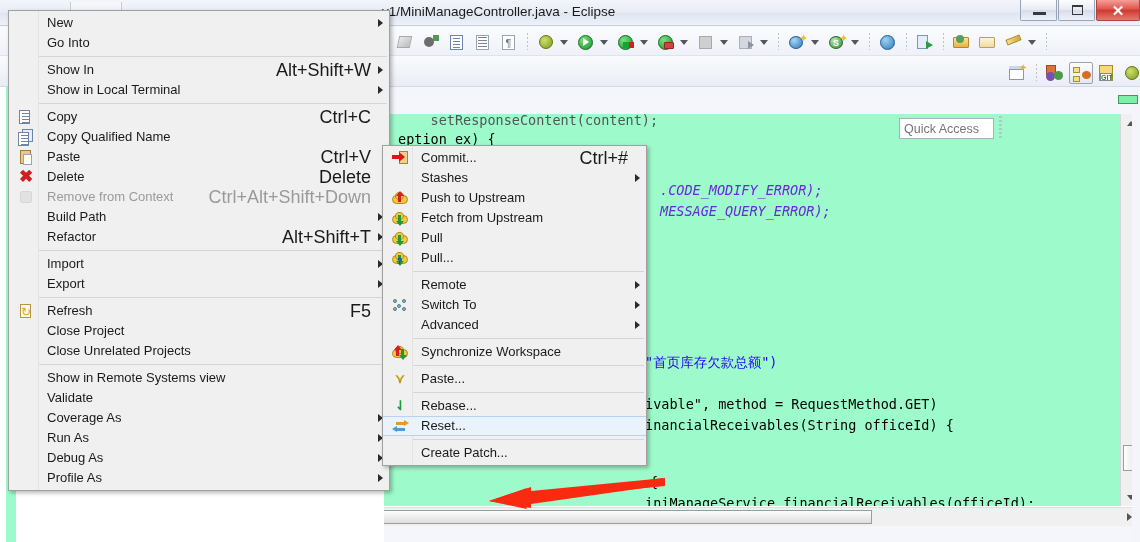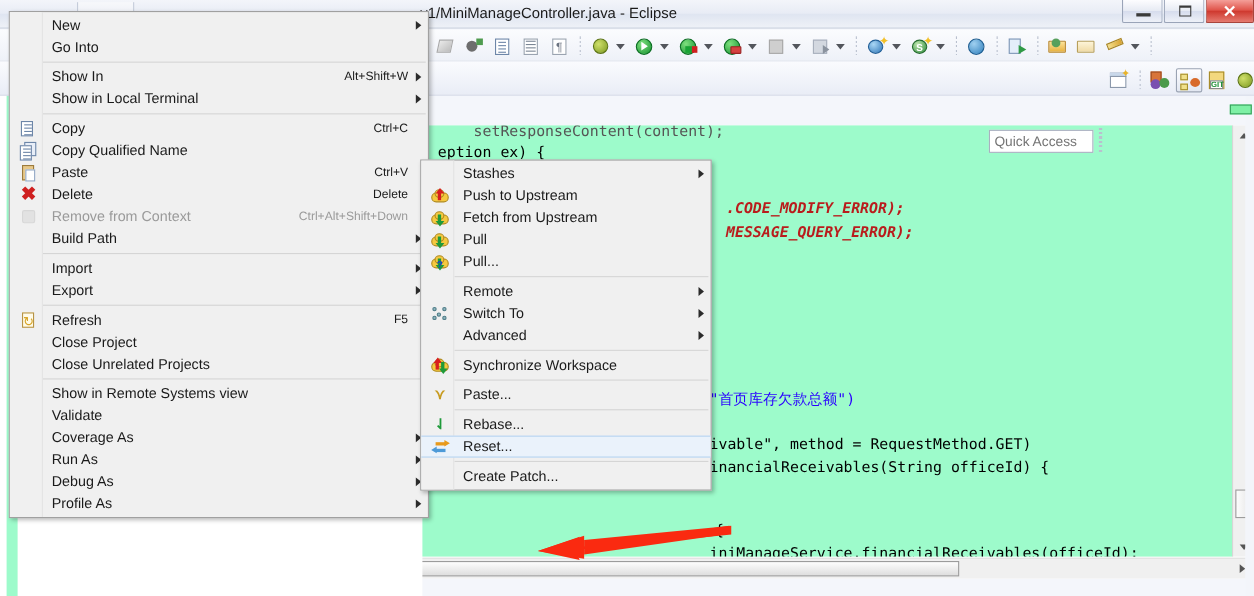--- a/index.html
+++ b/index.html
@@ -93,21 +93,21 @@
     background: #ffffff;
   }
   .editor-code {
     position: absolute; left: 0px; top: 0px; width: 1120px; height: 392px;
     background: #9dfbcb;
     font-family: "DejaVu Sans Mono", monospace;
     font-size: 13.5px;
     overflow: hidden;
   }
   .code-line { position: absolute; white-space: pre; }
-  .k-blue-i { color: #b91c1c; font-style: italic; font-weight: bold; }
+  .k-blue-i { color: #6d28d9; font-style: italic; font-weight: normal; }
   .k-str { color: #2a00ff; }
   .k-plain { color: #000; }
 
   .editor-vscroll {
     position:absolute; right:0px; top:0px; width:20px; height:392px;
     background:#f0f0f0; border-left:1px solid #d6d6d6;
   }
   .sb-up, .sb-dn {
     position:absolute; left:0; width:20px; height:18px;
   }
@@ -177,21 +177,21 @@
   #sub-menu  { left: 382px; top: 145px; width: 265px; }
 
   .mi {
     position: relative; height: 20px; line-height: 20px;
     padding-left: 38px; padding-right: 34px;
     white-space: nowrap; color: #1a1a1a;
     font-size: 13px;
   }
   .mi.dis { color: #9a9a9a; }
   .mi .acc {
-    position: absolute; right: 18px; top: 0; color: #1a1a1a; font-size: 11px;
+    position: absolute; right: 18px; top: 0; color: #1a1a1a; font-size: 18px;
   }
   .mi.dis .acc { color: #9a9a9a; margin-left: 46px; }
   .mi .sub-arrow {
     position: absolute; right: 6px; top: 6px; width: 0; height: 0;
     border-top: 4px solid transparent; border-bottom: 4px solid transparent;
     border-left: 5px solid #2b2b2b;
   }
   .mi.sel {
     background: #eaf2fb; border-top:1px solid #b6d3ef; border-bottom:1px solid #b6d3ef;
     height:20px; line-height:18px;
@@ -513,20 +513,25 @@
       <span class="micon">
           <span class="ic-gray"></span>
         </span>
       <span>Remove from Context</span>
       <span class="acc">Ctrl+Alt+Shift+Down</span>
     </div>
     <div class="mi">
       <span>Build Path</span>
       <span class="sub-arrow"></span>
     </div>
+    <div class="mi">
+      <span>Refactor</span>
+      <span class="acc">Alt+Shift+T</span>
+      <span class="sub-arrow"></span>
+    </div>
 
     <div class="msep"></div>
 
     <div class="mi">
       <span>Import</span>
       <span class="sub-arrow"></span>
     </div>
     <div class="mi">
       <span>Export</span>
       <span class="sub-arrow"></span>
@@ -570,20 +575,30 @@
     </div>
     <div class="mi">
       <span>Profile As</span>
       <span class="sub-arrow"></span>
     </div>
   </div>
 
   <div class="menu" id="sub-menu">
     <div class="menu-gutter"></div>
 
+    <div class="mi">
+      <span class="micon">
+        <span class="ic-commit">
+            <span class="box"></span>
+            <span class="ar"></span>
+          </span>
+      </span>
+      <span>Commit...</span>
+      <span class="acc">Ctrl+#</span>
+    </div>
     <div class="mi">
       <span>Stashes</span>
       <span class="sub-arrow"></span>
     </div>
     <div class="mi">
       <span class="micon">
         <span class="ic-cloud">
             <span class="c"></span>
             <span class="c2"></span>
             <span class="arrow-up"></span>

